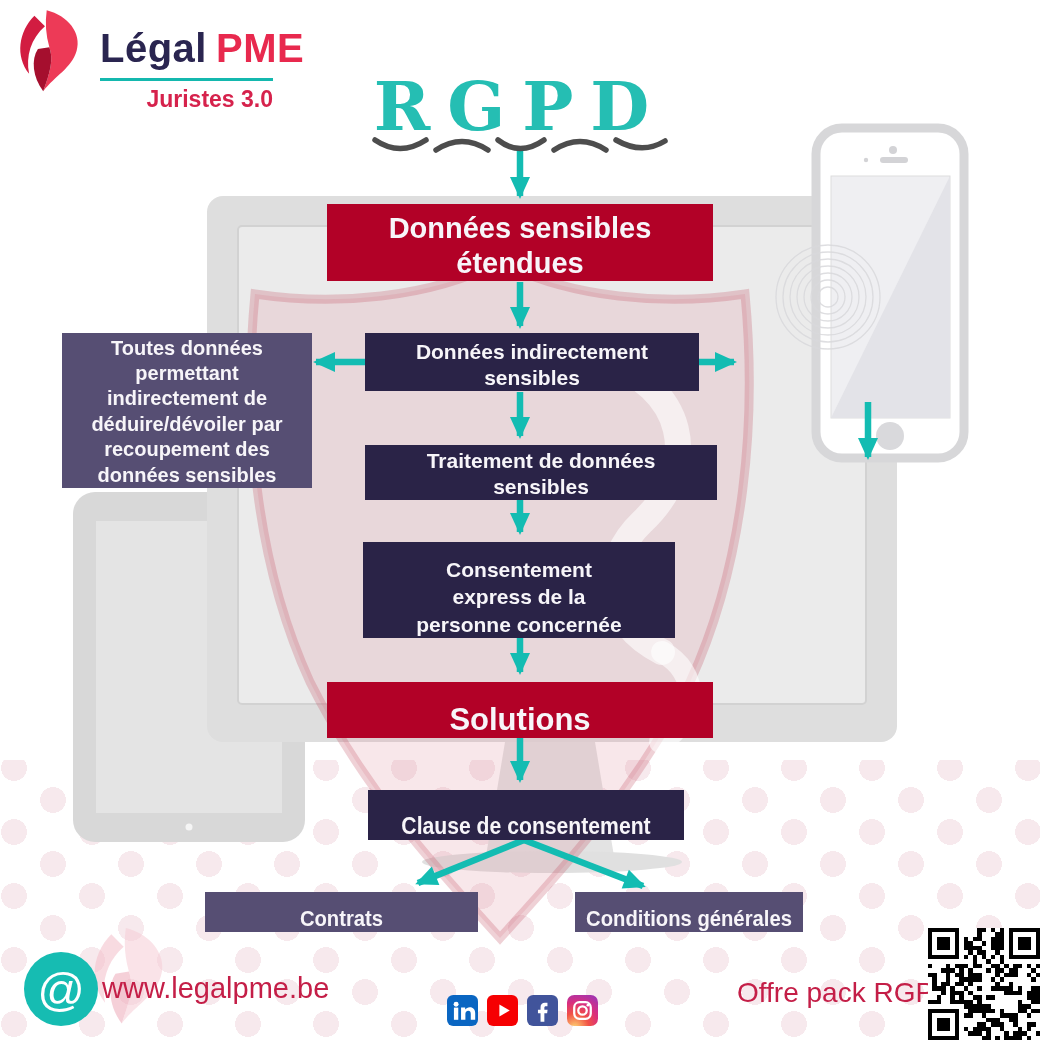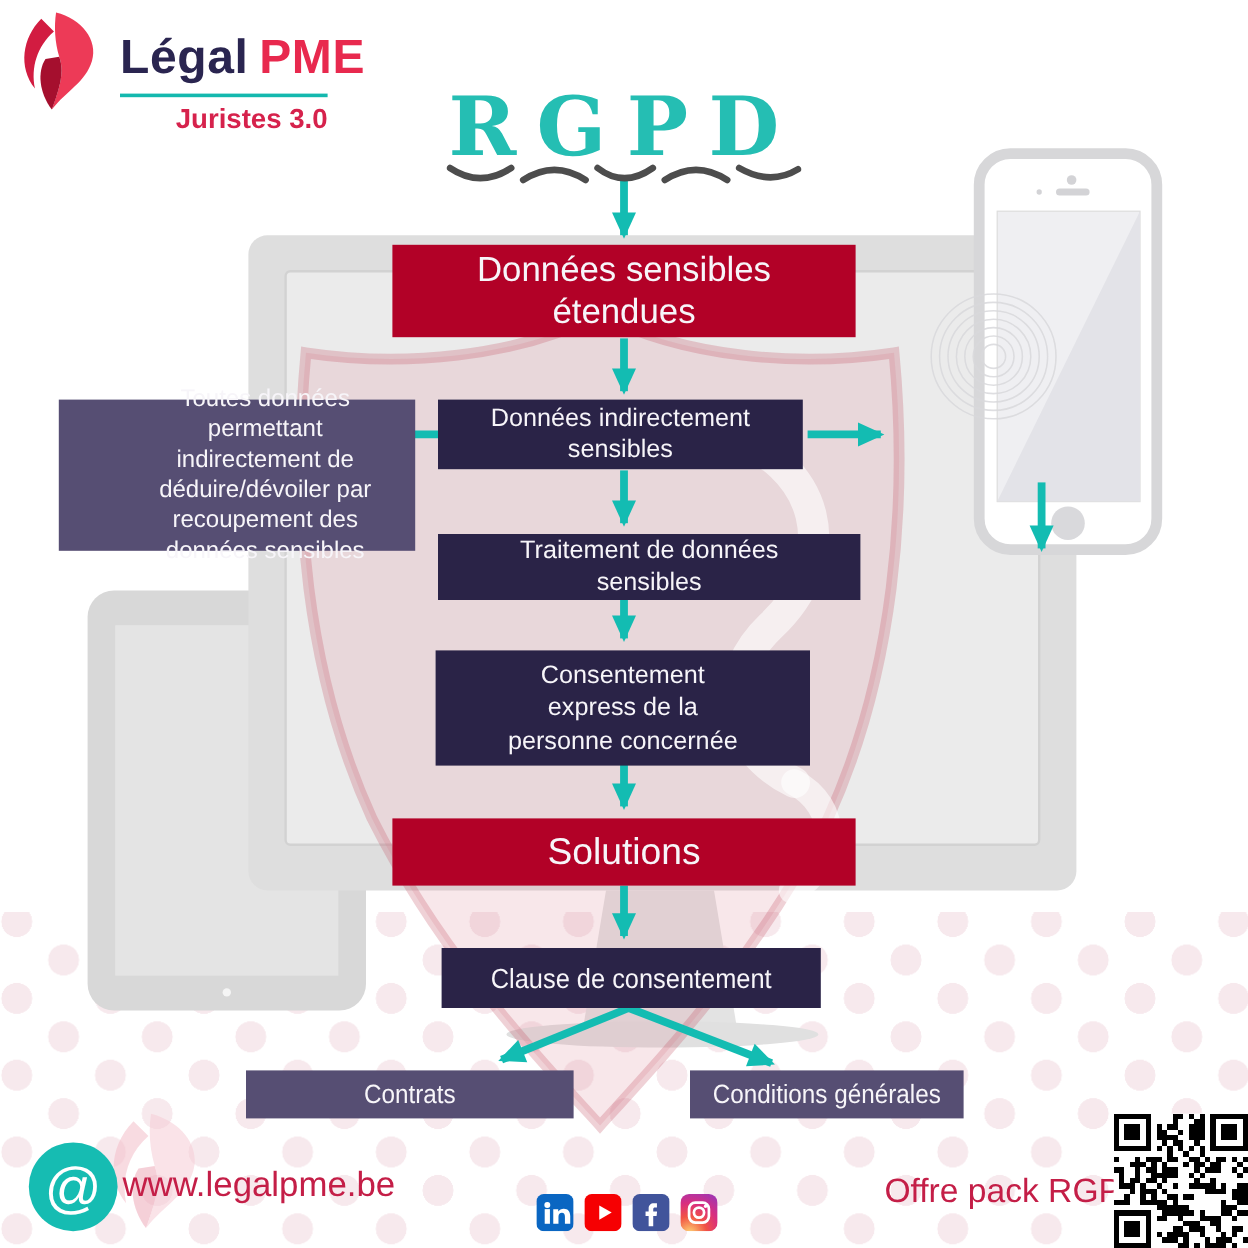--- a/index.html
+++ b/index.html
@@ -20,29 +20,29 @@
   .brand-pme{color:#e8294e;margin-left:9px;}
   .brand-underline{position:absolute;left:100px;top:78px;width:173px;height:3px;background:#14b8ae;z-index:3;}
   .brand-tagline{position:absolute;left:100px;top:86px;width:173px;text-align:right;z-index:3;
                  color:#d6224c;font-size:23px;font-weight:bold;}
   
   .rgpd{position:absolute;left:320px;top:66px;width:400px;z-index:3;text-align:center;
         font-family:"DejaVu Serif",serif;font-weight:bold;font-size:68px;letter-spacing:17px;
         color:#25beb3;}
   .squiggle{position:absolute;left:372px;top:131px;z-index:3;}
   
-  .box{position:absolute;z-index:3;display:flex;align-items:center;justify-content:center;
-       text-align:center;color:#f7f5f9;}
+  .box{position:absolute;z-index:3;display:flex;align-items:flex-end;justify-content:center;
+       text-align:center;color:#f7f5f9;font-weight:bold;}
   .box span{white-space:pre-line;display:block;width:100%;}
   .red{background:#b20127;}
   .navy{background:#2a2347;}
   .purple{background:#564e73;}
   .b-red1{left:327px;top:204px;width:386px;height:77px;font-size:29px;line-height:1.2;}
-  .b-navy1{left:365px;top:333px;width:304px;height:58px;font-size:21px;line-height:1.25;}
-  .b-purpleL{left:49px;top:333px;width:250px;height:126px;font-size:20px;line-height:1.27;padding-left:47px;}
+  .b-navy1{left:365px;top:333px;width:334px;height:58px;font-size:21px;line-height:1.25;}
+  .b-purpleL{left:62px;top:333px;width:250px;height:155px;font-size:20px;line-height:1.27;}
   .b-purpleR{left:743px;top:336px;width:250px;height:66px;font-size:21px;line-height:1.25;}
   .b-navy2{left:365px;top:445px;width:352px;height:55px;font-size:21px;line-height:1.25;}
   .b-ex{left:743px;top:467px;width:249px;height:67px;font-size:21px;line-height:1.25;}
   .b-navy3{left:363px;top:542px;width:312px;height:96px;font-size:21px;line-height:1.3;}
   .b-red2{left:327px;top:682px;width:386px;height:56px;font-size:31px;}
   .b-clause{left:368px;top:790px;width:316px;height:50px;font-size:23px;}
   .b-contrats{left:205px;top:892px;width:273px;height:40px;font-size:22px;}
   .b-conditions{left:575px;top:892px;width:228px;height:40px;font-size:22px;}
   .cond{transform:scaleX(.92);}
   svg.arrows{position:absolute;left:0;top:0;z-index:2;pointer-events:none;}

